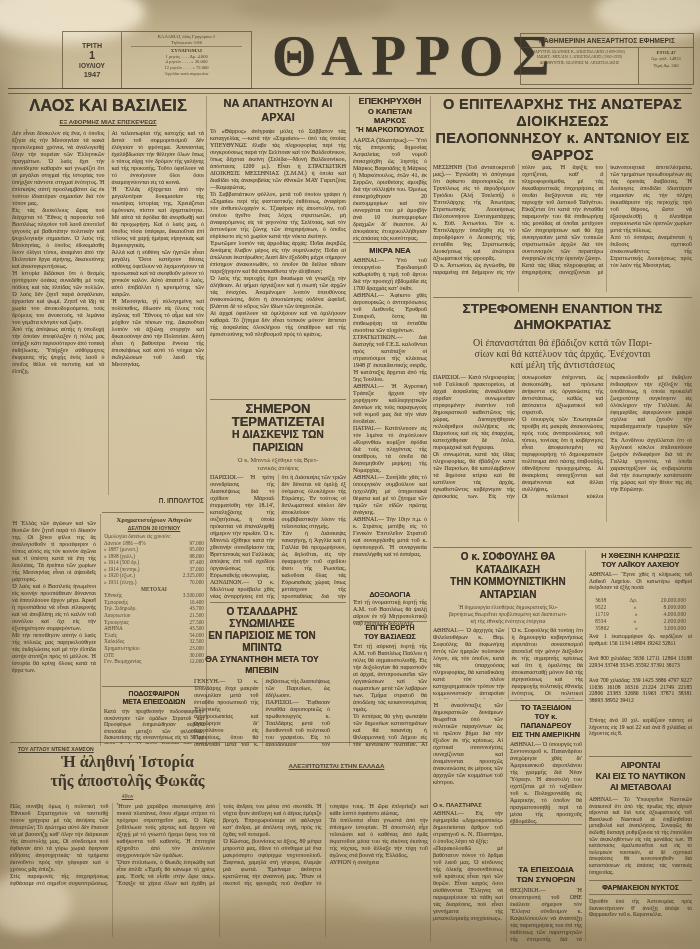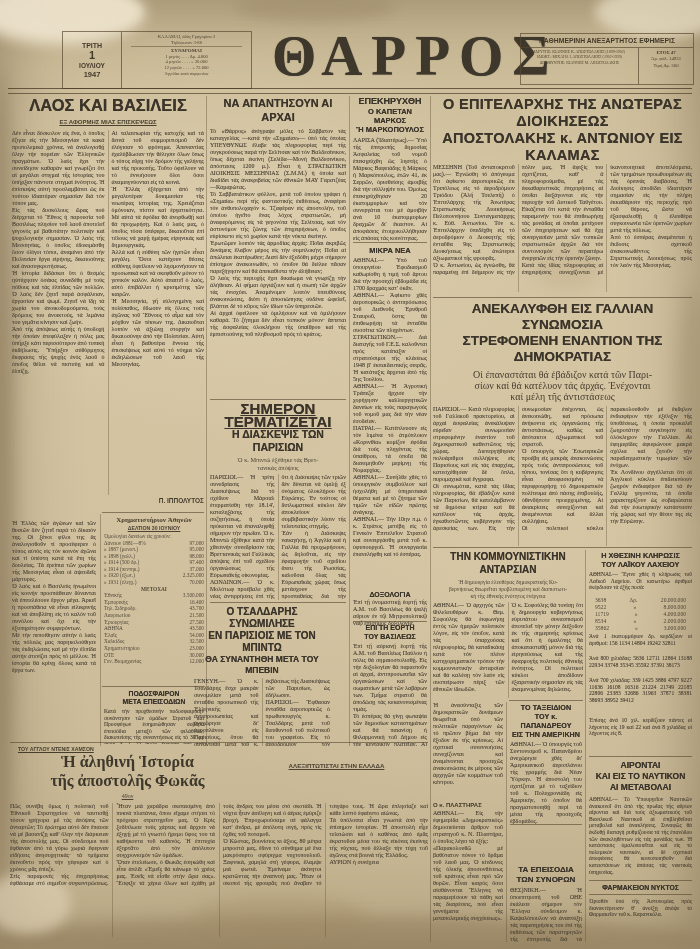--- a/index.html
+++ b/index.html
@@ -212,21 +212,21 @@
     <div class="hl" style="font-size:11px;line-height:14px;margin-bottom:4px;">ΝΑ ΑΠΑΝΤΗΣΟΥΝ ΑΙ ΑΡΧΑΙ</div>
     <div class="body" style="height:282px;">Τό «Θάρρος» ἀνέγραψε μόλις τό Σάββατον τάς καταγγελίας —κατά τήν «Σημαίαν»— ὑπό τάς ὁποίας ΥΠΕΥΘΥΝΩΣ ἔλαβε τάς πληροφορίας περί τῆς συγκρούσεως παρά τήν Σελίτσαν καί τόν Βαλδεσίνικον, ὅπως δέχεται ἐκείνη (Σελίδα—Μονή Βαλδεσινίκου, ἀπόστασις 1200 μ.). Εἶναι ἡ ΣΤΡΑΤΙΩΤΙΚΗ ΔΙΟΙΚΗΣΙΣ ΜΕΣΣΗΝΙΑΣ (Σ.Μ.Μ.) ἡ ὁποία καί διαδίδει τάς ἀνακριβείας τῶν ἐθνικῶν ΜΑΥ Γαρατζέας—Καμαρώτας.
 Τό Σαββατιάτικον φύλλον, μετά τοῦ ὁποίου γράφει ἡ «Σημαία» περί τῆς φανταστικῆς ἐκθέσεως, ἀναφέρει τόν ἀνθυπολοχαγόν κ. Τζαφέραν εἰς ἀποστολήν, τοῦ ὁποίου ἡγεῖτο ἕνας λόχος στρατιωτῶν, μή ἀναφερόμενος εἰς τά γεγονότα τῆς Σελίτσας, καί τόν ἀστυνόμον τῆς ζώνης τῶν ἐπιχειρήσεων, ὁ ὁποῖος εὑρίσκετο εἰς τό χωρίον κατά τήν νύκτα ἐκείνην.
 Ἐρωτῶμεν λοιπόν τάς ἁρμοδίας ἀρχάς: Ποῖαι ἀκριβῶς δυνάμεις ἔλαβον μέρος εἰς τήν συμπλοκήν; Ποῖαι αἱ ἀπώλειαι ἑκατέρωθεν; Διατί δέν ἐξεδόθη μέχρι σήμερον ἐπίσημον ἀνακοινωθέν, τό ὁποῖον θά διέλυε πᾶσαν παρεξήγησιν καί θά ἀπεκαθίστα τήν ἀλήθειαν;
 Ὁ λαός τῆς περιοχῆς ἔχει δικαίωμα νά γνωρίζῃ τήν ἀλήθειαν. Αἱ φῆμαι ὀργιάζουν καί ἡ σιωπή τῶν ἀρχῶν τάς ἐνισχύει. Ἀναμένομεν λοιπόν ὑπευθύνους ἀνακοινώσεις, διότι ἡ ἀποσιώπησις οὐδένα ὠφελεῖ, βλάπτει δέ τό κῦρος τῶν ἰδίων τῶν ὑπηρεσιῶν.
 Αἱ ἀρχαί ὀφείλουν νά ὁμιλήσουν καί νά ὁμιλήσουν καθαρά. Τό ζήτημα δέν εἶναι τοπικόν μόνον· ἅπτεται τῆς ἀσφαλείας ὁλοκλήρου τῆς ὑπαίθρου καί τῆς ἐμπιστοσύνης τοῦ πληθυσμοῦ πρός τό κράτος.</div>
   </div>
 
   <div class="hrule" style="left:210px;top:399px;width:136px;"></div>
   <div class="blk" style="left:210px;top:403px;width:136px;height:197px;">
-    <div class="hl" style="font-size:15px;line-height:12.5px;text-decoration:underline;">ΣΗΜΕΡΟΝ ΤΕΡΜΑΤΙΖΕΤΑΙ</div>
+    <div class="hl" style="font-size:13px;line-height:12.5px;">ΣΗΜΕΡΟΝ ΤΕΡΜΑΤΙΖΕΤΑΙ</div>
     <div class="hl" style="font-size:10.5px;line-height:12.5px;">Η ΔΙΑΣΚΕΨΙΣ ΤΩΝ ΠΑΡΙΣΙΩΝ</div>
     <div style="font-size:6.3px;line-height:7.5px;text-align:center;white-space:pre-line;margin:3px 0;color:#4a4132;">Ὁ κ. Μπιντώ ἐξέθηκε τάς Βρετ-
 τανικάς ἀπόψεις</div>
     <div class="body c2" style="height:150px;">ΠΑΡΙΣΙΟΙ.— Ἡ τρίτη συνεδρίασις τῆς Διασκέψεως διά τό σχέδιον Μάρσαλ ἐτερματίσθη τήν 18.14', καταληξάσης τῆς συζητήσεως, ἡ ὁποία πρόκειται νά ἐπαναληφθῇ σήμερον τήν πρωΐαν. Ὁ κ. Μπιντώ ἐξέθηκε κατά τήν χθεσινήν συνεδρίασιν τάς Βρεττανικάς καί Γαλλικάς ἀπόψεις ἐπί τοῦ σχεδίου ὀργανώσεως τῆς Εὐρωπαϊκῆς οἰκονομίας.
 ΛΟΝΔΙΝΟΝ.— Ὁ κ. Μολότωφ προέβαλε χθές νέας ἀντιρρήσεις ἐπί τῆς διαδικασίας, ὑποστηρίξας ὅτι ἡ Διάσκεψις τῶν τριῶν δέν δύναται νά ὁμιλῇ ἐξ ὀνόματος ὁλοκλήρου τῆς Εὐρώπης. Ἐν τούτοις οἱ διπλωματικοί κύκλοι δέν ἀποκλείουν συμβιβαστικήν λύσιν τῆς τελευταίας στιγμῆς.
 Ἐάν ἡ Διάσκεψις ναυαγήσῃ, ἡ Ἀγγλία καί ἡ Γαλλία θά προχωρήσουν, ὡς δηλοῦται, εἰς τήν ἐφαρμογήν τοῦ σχεδίου ἄνευ τῆς Ρωσσίας, καλοῦσαι ὅλας τάς Εὐρωπαϊκάς χώρας ὅπως μετάσχουν τῆς προσπαθείας διά τήν ἀνόρθωσιν τῆς ἠπείρου.</div>
   </div>
 
   <div class="hrule" style="left:210px;top:602px;width:136px;"></div>
   <div class="blk" style="left:194px;top:606px;width:136px;height:140px;">
@@ -255,43 +255,43 @@
     <div class="body" style="height:20px;">Ἐπί τῇ ὀνομαστικῇ ἑορτῇ τῆς Α.Μ. τοῦ Βασιλέως θά ψαλῇ αὔριον ἐν τῷ Μητροπολιτικῷ ναῷ ἐπίσημος δοξολογία.</div>
     <div class="hrule" style="position:static;margin:2px 0;"></div>
     <div class="hl" style="font-size:7px;line-height:8.5px;">ΕΠΙ ΤΗ ΕΟΡΤΗ</div>
     <div class="hl" style="font-size:7px;line-height:8.5px;margin-bottom:2px;">ΤΟΥ ΒΑΣΙΛΕΩΣ</div>
     <div class="body" style="height:118px;">Ἐπί τῇ αὐριανῇ ἑορτῇ τῆς Α.Μ. τοῦ Βασιλέως Παύλου ἡ πόλις θά σημαιοστολισθῇ. Εἰς τήν δοξολογίαν θά παραστοῦν αἱ ἀρχαί, ἀντιπροσωπεῖαι τῶν ὀργανώσεων καί τῶν σωματείων μετά τῶν λαβάρων των. Τμῆμα στρατοῦ θά ἀποδώσῃ τάς κεκανονισμένας τιμάς.
 Τό ἑσπέρας θά γίνῃ φωταψία τῶν δημοσίων καταστημάτων καί θά παιανίσῃ ἡ Φιλαρμονική τοῦ Δήμου εἰς τήν κεντρικήν πλατεῖαν. Αἱ ἐκδηλώσεις θά καταρτισθοῦν μετά πάσης ἐπισημότητος, καταρτισθέντος ἤδη τοῦ σχετικοῦ προγράμματος, τό ὁποῖον ἀνεκοινώθη εἰς τάς ἐξέχουσας τῆς περιφερείας.</div>
   </div>
 
   <div class="blk" style="left:433px;top:96px;width:259px;height:200px;">
     <div class="hl" style="font-size:14.5px;line-height:17px;letter-spacing:.3px;">Ο ΕΠΙΤΕΛΑΡΧΗΣ ΤΗΣ ΑΝΩΤΕΡΑΣ ΔΙΟΙΚΗΣΕΩΣ</div>
-    <div class="hl" style="font-size:14.5px;line-height:17px;letter-spacing:.3px;">ΑΠΟΣΤΟΛΑΚΗΣ κ. ΑΝΤΩΝΙΟΥ ΕΙΣ ΚΑΛΑΜΑΣ</div>
+    <div class="hl" style="font-size:14.5px;line-height:17px;letter-spacing:.3px;">ΠΕΛΟΠΟΝΝΗΣΟΥ κ. ΑΝΤΩΝΙΟΥ ΕΙΣ ΘΑΡΡΟΣ</div>
     <div class="body c3" style="height:128px;">ΜΕΣΣΗΝΗ (Τοῦ ἀνταποκριτοῦ μας).— Ἐγνώσθη τό ἀπόγευμα ὅτι ἀφίκετο ἀεροπορικῶς ἐκ Τριπόλεως εἰς τό ἀεροδρόμιον Τριόδου (Ἀλῆ Τσελεπῆ) ὁ Ἐπιτελάρχης τῆς Ἀνωτέρας Στρατιωτικῆς Διοικήσεως Πελοποννήσου Συνταγματάρχης κ. Εὐθ. Ἀντωνίου. Τόν κ. Ἐπιτελάρχην ὑπεδέχθη εἰς τό ἀεροδρόμιον ὁ Διοικητής τῆς ἐνταῦθα 9ης Στρατιωτικῆς Διοικήσεως καί ἀνώτεροι ἀξιωματικοί τῆς φρουρᾶς.
 Ὁ κ. Ἀντωνίου, ὡς ἐγνώσθη, θά παραμείνῃ ἐπί διήμερον εἰς τήν πόλιν μας. Ἡ ἄφιξίς του σχετίζεται, καθ' ἅ πληροφορούμεθα, μέ τάς ἐκκαθαριστικάς ἐπιχειρήσεις αἱ ὁποῖαι διεξάγονται εἰς τήν περιοχήν τοῦ Δυτικοῦ Ταϋγέτου. Εἰκάζεται ὅτι κατά τήν ἐνταῦθα παραμονήν του θά ἐπιθεωρήσῃ τάς μονάδας αἱ ὁποῖαι μετέχουν τῶν ἐπιχειρήσεων καί θά ἔχῃ συνεργασίαν μετά τῶν τοπικῶν στρατιωτικῶν ἀρχῶν διά τόν συντονισμόν τῶν περαιτέρω ἐνεργειῶν εἰς τήν ὀρεινήν ζώνην.
 Κατά τάς ἰδίας πληροφορίας αἱ ἐπιχειρήσεις συνεχίζονται μέ ἱκανοποιητικά ἀποτελέσματα, τῶν τμημάτων προωθουμένων εἰς τάς ὀρεινάς διαβάσεις. Ἡ Διοίκησις ἀποδίδει ἰδιαιτέραν σημασίαν εἰς τήν πλήρη ἐκκαθάρισιν τῆς περιοχῆς πρό τοῦ θέρους, ὥστε νά ἐξασφαλισθῇ ἡ ἐλευθέρα συγκοινωνία τῶν ὀρεινῶν χωρίων μετά τῆς πόλεως.
 Ἀπό τό ἑσπέρας ἀναμένεται ἡ ἔκδοσις σχετικοῦ ἀνακοινωθέντος τῆς Στρατιωτικῆς Διοικήσεως πρός τόν λαόν τῆς Μεσσηνίας.</div>
   </div>
 
   <div class="hrule" style="left:433px;top:297px;width:259px;"></div>
   <div class="blk" style="left:433px;top:301px;width:259px;height:245px;">
-    <div class="hl" style="font-size:13.5px;line-height:16px;">ΑΝΕΚΑΛΥΦΘΗ ΕΙΣ ΓΑΛΛΙΑΝ ΣΥΝΩΜΟΣΙΑ</div>
     <div class="hl" style="font-size:13.5px;line-height:16px;">ΣΤΡΕΦΟΜΕΝΗ ΕΝΑΝΤΙΟΝ ΤΗΣ ΔΗΜΟΚΡΑΤΙΑΣ</div>
     <div style="font-size:10px;line-height:11px;text-align:center;white-space:pre-line;margin:4px 0;color:#473e2f;">Οἱ ἐπαναστάται θά ἐβάδιζον κατά τῶν Παρι-
 σίων καί θά κατέλυον τάς ἀρχάς. Ἐνέχονται
 καί μέλη τῆς ἀντιστάσεως</div>
     <div class="body c3" style="height:148px;">ΠΑΡΙΣΙΟΙ.— Κατά πληροφορίας τοῦ Γαλλικοῦ πρακτορείου, αἱ ἀρχαί ἀσφαλείας ἀνεκάλυψαν εὐρεῖαν συνωμοσίαν στρεφομένην ἐναντίον τοῦ δημοκρατικοῦ καθεστῶτος τῆς χώρας. Διενεργήθησαν πολυάριθμοι συλλήψεις εἰς Παρισίους καί εἰς τάς ἐπαρχίας, κατεσχέθησαν δέ ὅπλα, πυρομαχικά καί ἔγγραφα.
 Οἱ συνωμόται, κατά τάς ἰδίας πληροφορίας, θά ἐβάδιζον κατά τῶν Παρισίων, θά κατελάμβανον τά δημόσια κτίρια καί θά κατέλυον τάς ἀρχάς, ἐγκαθιστῶντες κυβέρνησιν τῆς ἀρεσκείας των. Εἰς τήν συνωμοσίαν ἐνέχονται, ὡς ἀνεκοινώθη, καί πρόσωπα ἀνήκοντα εἰς ὀργανώσεις τῆς ἀντιστάσεως, καθώς καί ἀπότακτοι ἀξιωματικοί τοῦ στρατοῦ.
 Ὁ ὑπουργός τῶν Ἐσωτερικῶν προέβη εἰς μακράς ἀνακοινώσεις πρός τούς ἀντιπροσώπους τοῦ τύπου, τονίσας ὅτι ἡ κυβέρνησις εἶναι ἀποφασισμένη νά περιφρουρήσῃ τό δημοκρατικόν πολίτευμα ἀπό πάσης ἐπιβουλῆς, ὁθενδήποτε προερχομένης. Αἱ ἀνακρίσεις συνεχίζονται καί ἀναμένονται καί ἄλλαι συλλήψεις.
 Οἱ πολιτικοί κύκλοι παρακολουθοῦν μέ ἔκδηλον ἐνδιαφέρον τήν ἐξέλιξιν τῆς ὑποθέσεως, ἡ ὁποία προκαλεῖ ζωηροτάτην συγκίνησιν εἰς ὁλόκληρον τήν Γαλλίαν. Αἱ ἐφημερίδες ἀφιερώνουν μακρά σχόλια καί ζητοῦν τήν παραδειγματικήν τιμωρίαν τῶν ἐνόχων.
 Ἐκ Λονδίνου ἀγγέλλεται ὅτι οἱ Ἀγγλικοί κύκλοι ἐπιδεικνύουν ζωηρόν ἐνδιαφέρον διά τά ἐν Γαλλίᾳ γεγονότα, τά ὁποῖα χαρακτηρίζουν ὡς σοβαρώτατα διά τήν ἐσωτερικήν κατάστασιν τῆς χώρας καί τήν θέσιν της εἰς τήν Εὐρώπην.</div>
   </div>
 
   <div class="hrule" style="left:433px;top:547px;width:259px;"></div>
   <div class="blk" style="left:433px;top:551px;width:150px;height:148px;">
+    <div class="hl" style="font-size:10px;line-height:12.5px;">Ο κ. ΣΟΦΟΥΛΗΣ ΘΑ ΚΑΤΑΔΙΚΑΣΗ</div>
     <div class="hl" style="font-size:10px;line-height:12.5px;">ΤΗΝ ΚΟΜΜΟΥΝΙΣΤΙΚΗΝ ΑΝΤΑΡΣΙΑΝ</div>
     <div style="font-size:5.6px;line-height:6.8px;text-align:center;white-space:pre-line;margin:3px 0;color:#4a4132;">Ἡ δημιουργία ἐλευθέρας δημοκρατικῆς Κυ-
 βερνήσεως θεωρεῖται προβλεπομένη καί διαπιστωτι-
 κή τῆς ἐθνικῆς ἑνότητος ἐνέργεια</div>
     <div class="body c2" style="height:96px;">ΑΘΗΝΑΙ.— Ὁ ἀρχηγός τῶν Φιλελευθέρων κ. Θεμ. Σοφούλης θά ἐκφωνήσῃ ἐντός τῶν ἡμερῶν πολιτικόν λόγον, εἰς τόν ὁποῖον, κατά τάς ὑπαρχούσας πληροφορίας, θά καταδικάσῃ κατά τόν πλέον κατηγορηματικόν τρόπον τήν κομμουνιστικήν ἀνταρσίαν καί θά καλέσῃ τόν λαόν εἰς συσπείρωσιν πέριξ τῶν ἐθνικῶν ἰδεωδῶν.
 Ὁ κ. Σοφούλης θά τονίσῃ ὅτι ἡ δημιουργία κυβερνήσεως εὐρυτάτου συνασπισμοῦ ἀποτελεῖ τήν μόνην διέξοδον ἐκ τῆς σημερινῆς κρίσεως καί ὅτι ἡ ὁμαλότης θά ἀποκατασταθῇ μόνον διά τῆς εἰρηνεύσεως καί τῆς ἐφαρμογῆς πολιτικῆς ἐθνικῆς ἑνότητος. Οἱ πολιτικοί κύκλοι ἀποδίδουν ἐξαιρετικήν σημασίαν εἰς τάς ἀναμενομένας δηλώσεις.</div>
   </div>
 
   <div class="blk" style="left:433px;top:702px;width:70px;height:240px;">
     <div class="body" style="height:98px;">Ἡ ἀνασύνταξις τῶν δημοκρατικῶν δυνάμεων θεωρεῖται ὑπό τῶν πολιτικῶν παραγόντων ὡς τό πρῶτον βῆμα διά τήν ἔξοδον ἐκ τῆς κρίσεως. Αἱ σχετικαί συνεννοήσεις συνεχίζονται καί ἀναμένονται προσεχῶς ἀνακοινώσεις ἐκ μέρους τῶν ἀρχηγῶν τῶν κομμάτων τοῦ κέντρου.</div>

